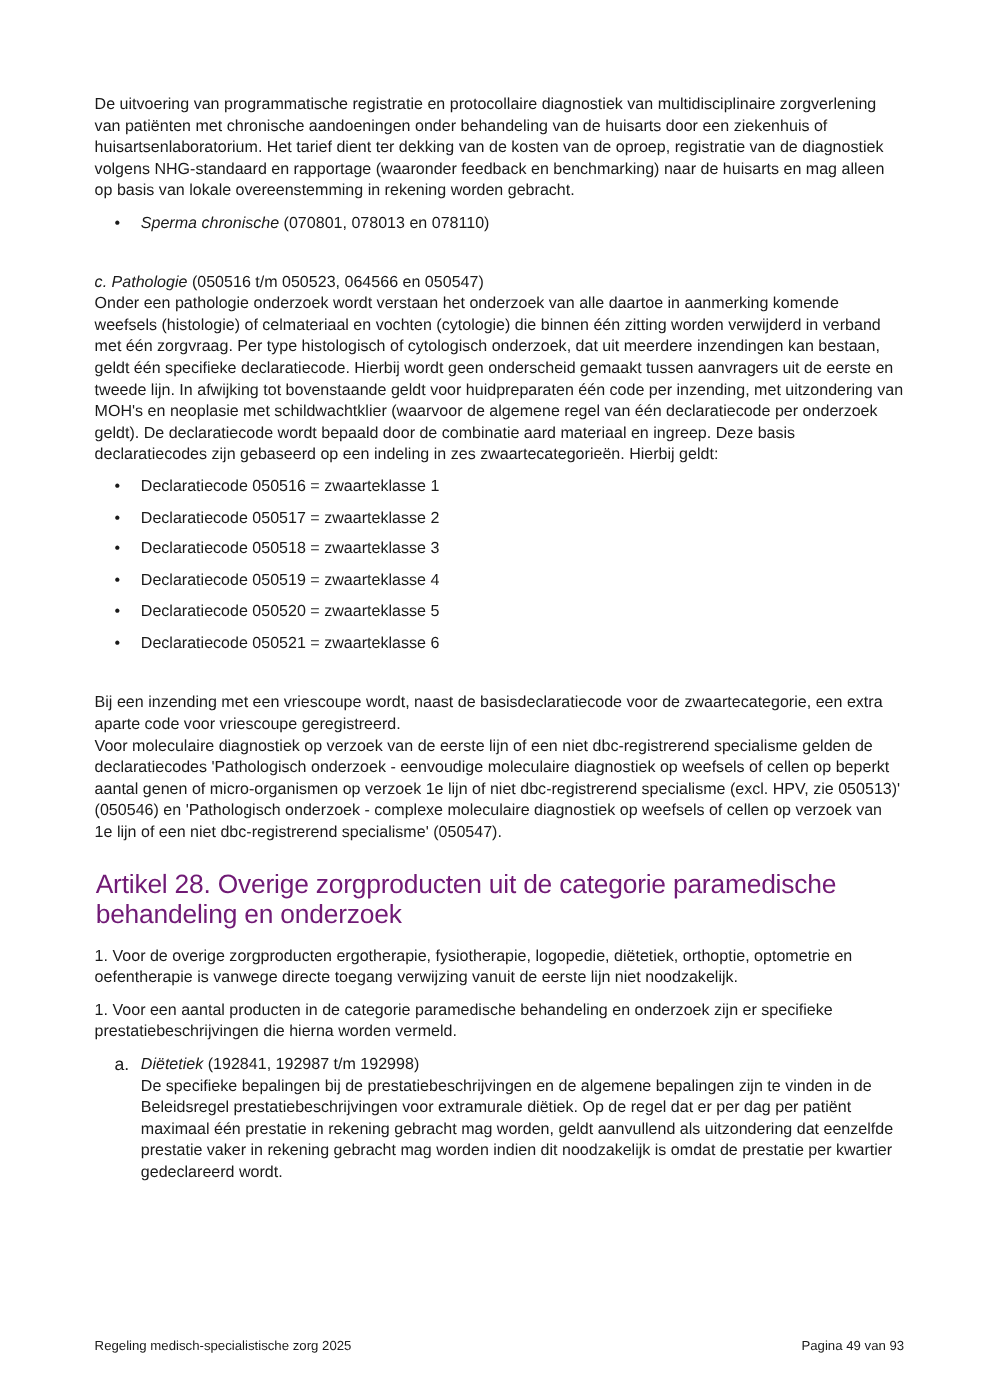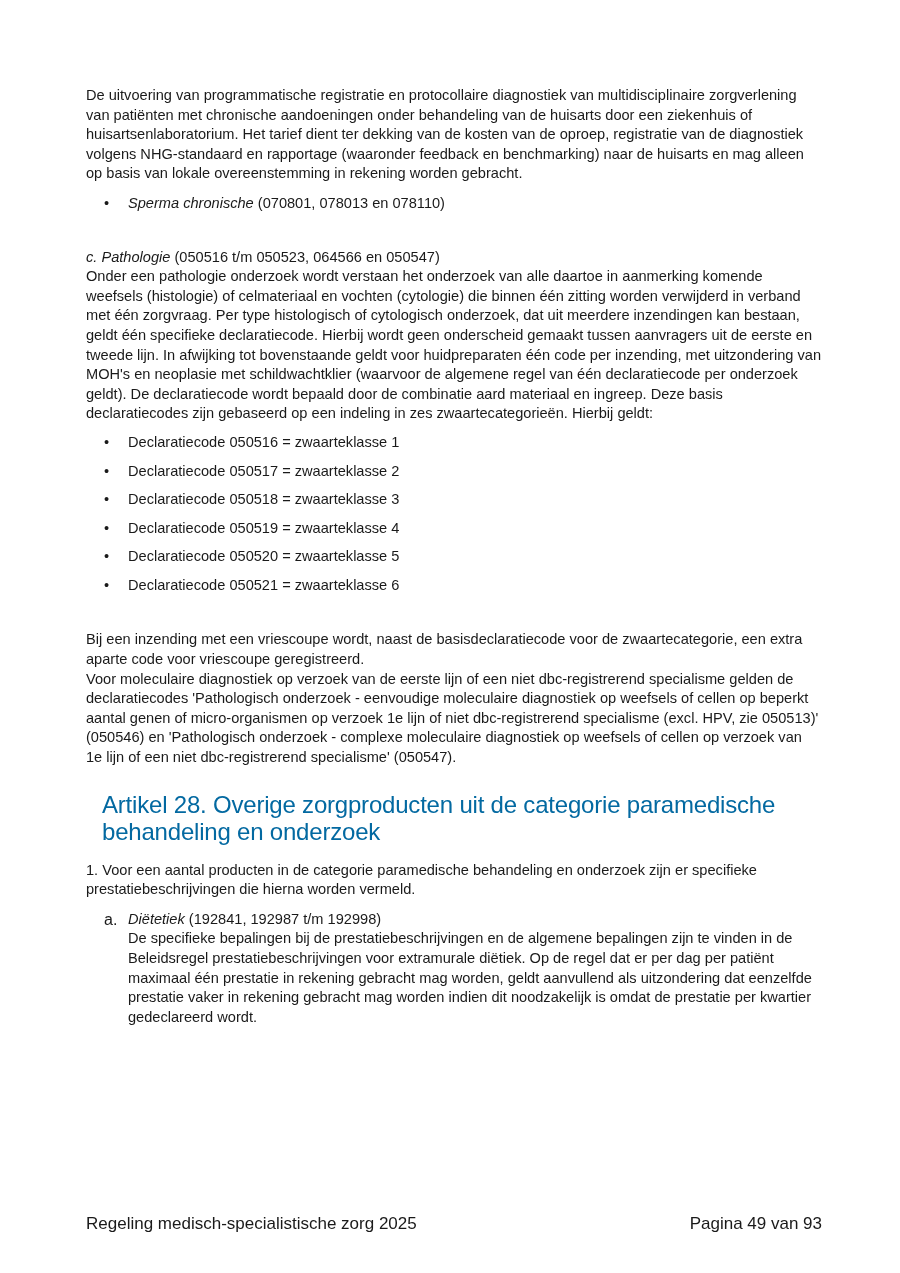--- a/index.html
+++ b/index.html
@@ -13,25 +13,25 @@
     .page { position: absolute; left: 86px; top: 86px; width: 736px; }
     p { margin: 0; }
     .indent { }
     .bullet-row { position: relative; padding-left: 42px; }
     .bullet-dot { position: absolute; left: 18px; top: 0; }
     .it { font-style: italic; }
     .declist { margin-top: 9px; }
     .declist .bullet-row { height: 28.6px; }
     h2 {
       font-weight: normal; font-size: 24px; line-height: 27px;
-      margin: 16px; color: #0369a1; letter-spacing: -0.2px;
+      margin: 1px; color: #701a75; letter-spacing: -0.2px;
     }
     .footer {
       position: absolute; top: 1214px; left: 86px; width: 736px;
-      font-size: 17px; display: flex; justify-content: space-between;
+      font-size: 12px; display: flex; justify-content: space-between;
     }
     .alpha-label { position: absolute; left: 18px; top: 0; font-size: 16px; }
   </style>
 </head>
 <body>
 
 <div class="page">
 
   <p class="indent" style="margin-top:0;">De uitvoering van programmatische registratie en protocollaire diagnostiek van multidisciplinaire zorgverlening van patiënten met chronische aandoeningen onder behandeling van de huisarts door een ziekenhuis of huisartsenlaboratorium. Het tarief dient ter dekking van de kosten van de oproep, registratie van de diagnostiek volgens NHG-standaard en rapportage (waaronder feedback en benchmarking) naar de huisarts en mag alleen op basis van lokale overeenstemming in rekening worden gebracht.</p>
 
@@ -50,20 +50,21 @@
     <div class="bullet-row"><span class="bullet-dot">•</span><span>Declaratiecode 050519 = zwaarteklasse 4</span></div>
     <div class="bullet-row"><span class="bullet-dot">•</span><span>Declaratiecode 050520 = zwaarteklasse 5</span></div>
     <div class="bullet-row"><span class="bullet-dot">•</span><span>Declaratiecode 050521 = zwaarteklasse 6</span></div>
   </div>
 
   <p style="margin-top:26px;">Bij een inzending met een vriescoupe wordt, naast de basisdeclaratiecode voor de zwaartecategorie, een extra aparte code voor vriescoupe geregistreerd.</p>
   <p>Voor moleculaire diagnostiek op verzoek van de eerste lijn of een niet dbc-registrerend specialisme gelden de declaratiecodes 'Pathologisch onderzoek - eenvoudige moleculaire diagnostiek op weefsels of cellen op beperkt aantal genen of micro-organismen op verzoek 1e lijn of niet dbc-registrerend specialisme (excl. HPV, zie 050513)' (050546) en 'Pathologisch onderzoek - complexe moleculaire diagnostiek op weefsels of cellen op verzoek van 1e lijn of een niet dbc-registrerend specialisme' (050547).</p>
 
   <h2 style="margin-top:23px;">Artikel 28. Overige zorgproducten uit de categorie paramedische behandeling en onderzoek</h2>
 
+  <p style="margin-top:16px;">1. Voor de overige zorgproducten ergotherapie, fysiotherapie, logopedie, diëtetiek, orthoptie, optometrie en oefentherapie is vanwege directe toegang verwijzing vanuit de eerste lijn niet noodzakelijk.</p>
   <p style="margin-top:10px;">1. Voor een aantal producten in de categorie paramedische behandeling en onderzoek zijn er specifieke prestatiebeschrijvingen die hierna worden vermeld.</p>
 
   <div class="bullet-row" style="margin-top:10px;">
     <span class="alpha-label">a.</span>
     <p><span class="it">Diëtetiek</span><span> (192841, 192987 t/m 192998)</span></p>
     <p>De specifieke bepalingen bij de prestatiebeschrijvingen en de algemene bepalingen zijn te vinden in de Beleidsregel prestatiebeschrijvingen voor extramurale diëtiek. Op de regel dat er per dag per patiënt maximaal één prestatie in rekening gebracht mag worden, geldt aanvullend als uitzondering dat eenzelfde prestatie vaker in rekening gebracht mag worden indien dit noodzakelijk is omdat de prestatie per kwartier gedeclareerd wordt.</p>
   </div>
 
 </div>
 

